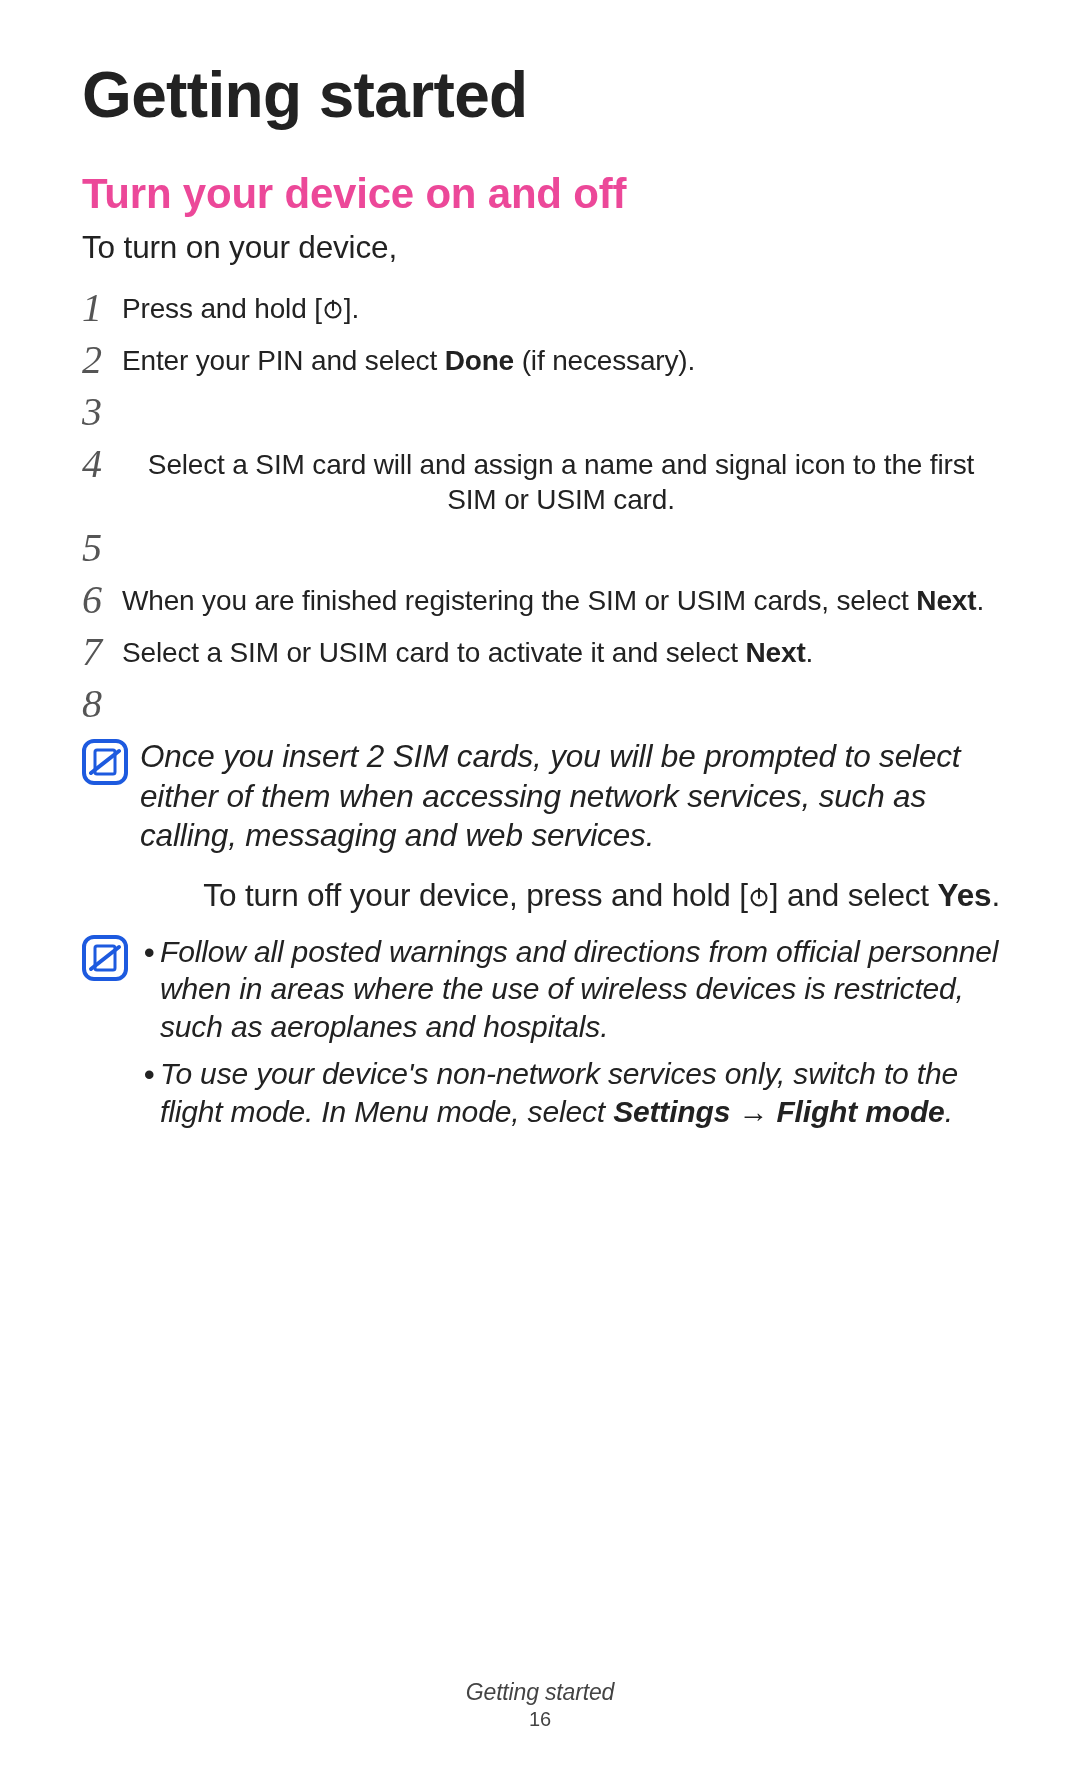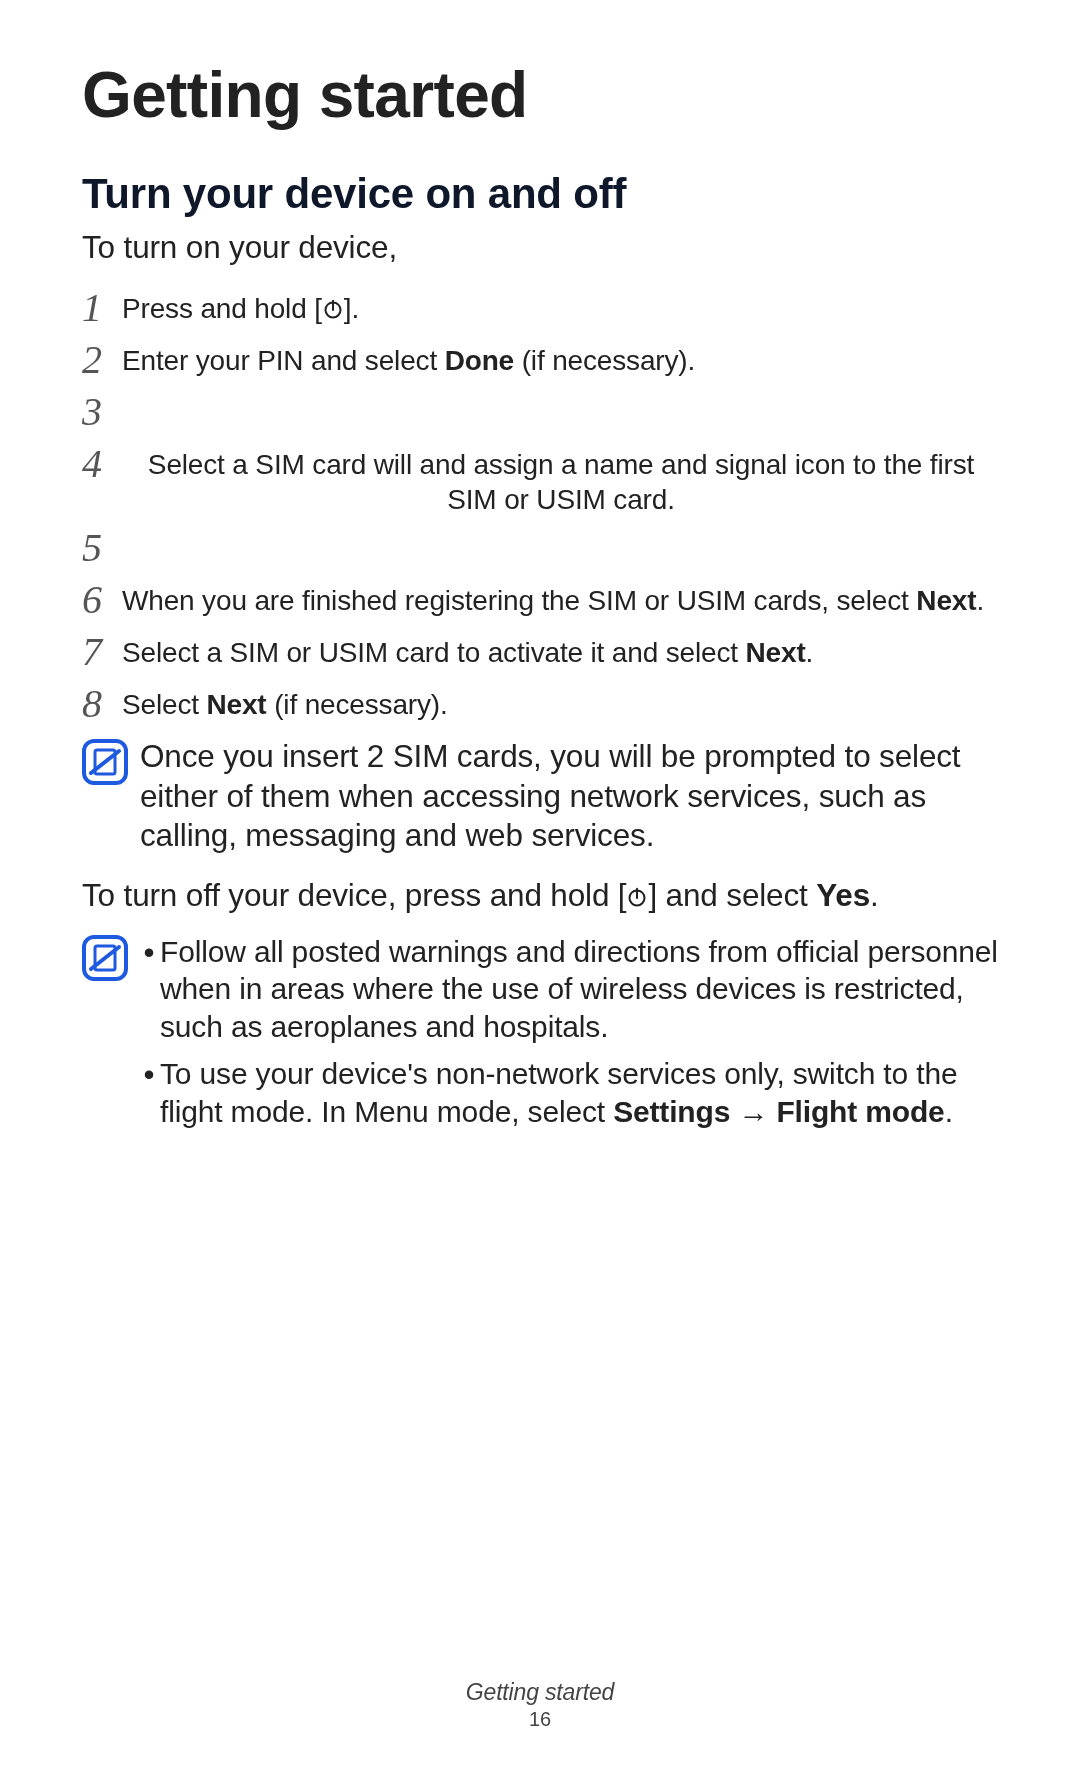--- a/index.html
+++ b/index.html
@@ -17,21 +17,21 @@
   .h1 {
     font-size: 64px;
     font-weight: 700;
     color: #222;
     margin-bottom: 38px;
     letter-spacing: -0.01em;
   }
   .h2 {
     font-size: 42px;
     font-weight: 700;
-    color: #0f172a;
+    color: #ec4899;
     margin-bottom: 10px;
     letter-spacing: -0.005em;
   }
   .intro {
     font-size: 31.5px;
     line-height: 1.25;
     margin-bottom: 20px;
   }
   .steps {
     list-style: none;
@@ -71,26 +71,28 @@
   .note-icon {
     flex: 0 0 48px;
     width: 48px;
     margin-top: 4px;
   }
   .note-body {
     font-size: 31.5px;
     line-height: 1.25;
     padding-left: 10px;
     padding-top: 2px;
+    font-style: italic;
   }
   .turnoff {
     font-size: 31.5px;
     line-height: 1.25;
     margin-top: 20px;
     margin-bottom: 14px;
+    text-align: right;
   }
   .bullets {
     list-style: none;
   }
   .bullet {
     display: flex;
     align-items: flex-start;
     margin-bottom: 10px;
   }
   .bullet-dot {
@@ -166,21 +168,20 @@
     <li class="step">
       <span class="step-num">6</span>
       <span class="step-body">When you are finished registering the SIM or USIM cards, select <b>Next</b>.</span>
     </li>
     <li class="step">
       <span class="step-num">7</span>
       <span class="step-body">Select a SIM or USIM card to activate it and select <b>Next</b>.</span>
     </li>
     <li class="step">
       <span class="step-num">8</span>
-      <span class="step-body">Select <b>Next</b> (if necessary).</span>
     </li>
   </ol>
 
   <div class="note">
     <span class="note-icon">
       <svg width="46" height="46" viewBox="0 0 46 46">
         <rect x="2" y="2" width="42" height="42" rx="10" ry="10" fill="none" stroke="#1d5adf" stroke-width="4"></rect>
         <rect x="13" y="11" width="20" height="24" rx="2" fill="none" stroke="#1d5adf" stroke-width="3"></rect>
         <line x1="9" y1="34" x2="37" y2="12" stroke="#1d5adf" stroke-width="4" stroke-linecap="round"></line>
       </svg>

